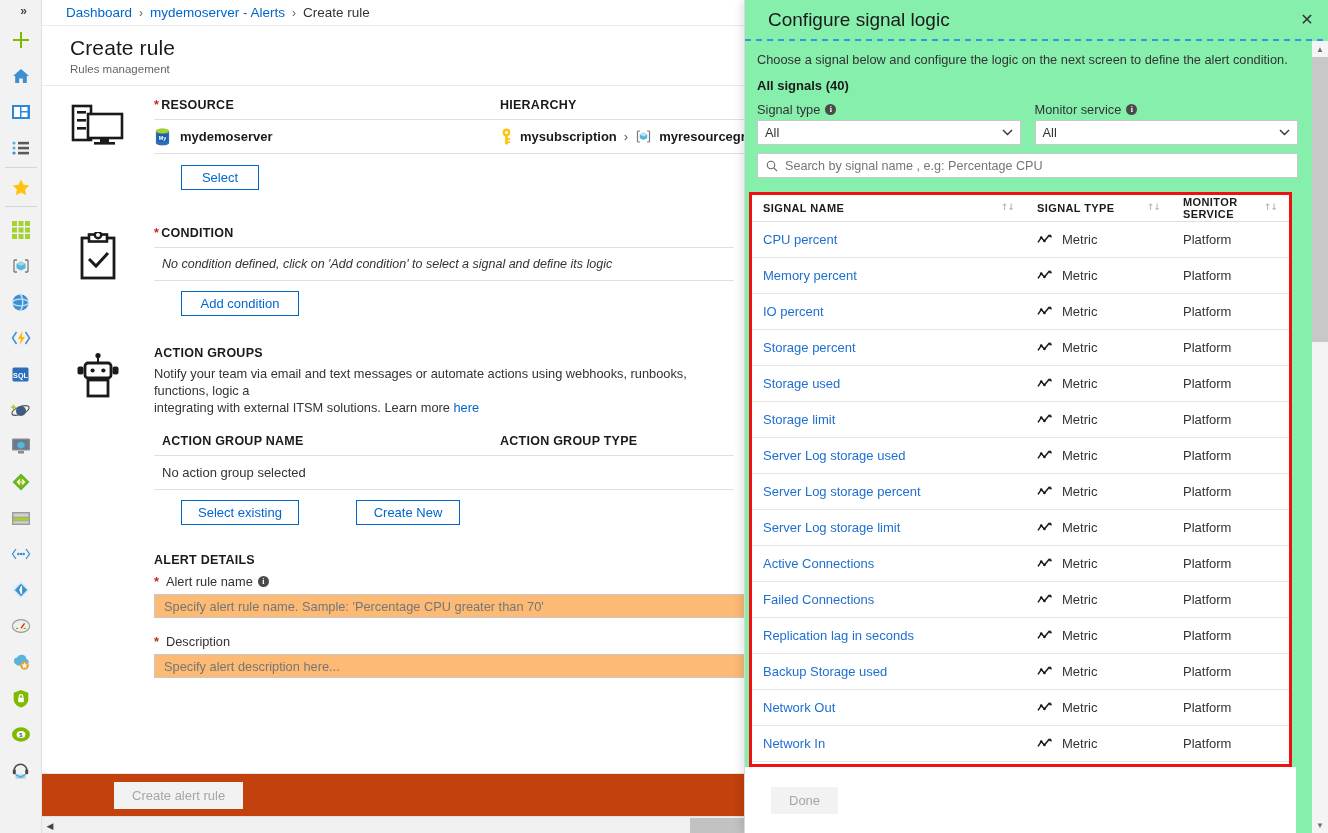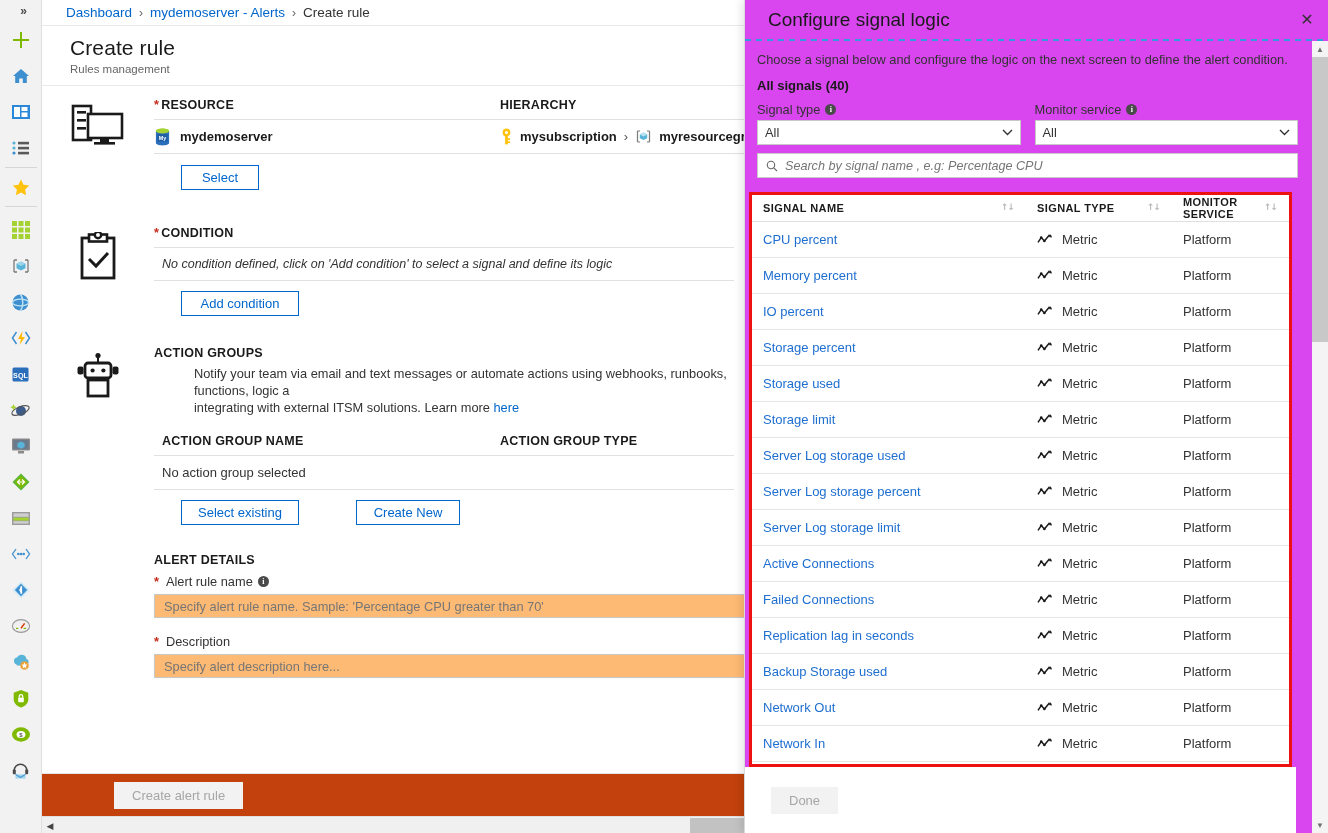--- a/index.html
+++ b/index.html
@@ -118,21 +118,21 @@
     font-family: "Liberation Sans", sans-serif;
   }
   .italic-note {
     font-size: 12.5px; font-style: italic; color: #333;
     padding: 9px 0 9px 8px; border-bottom: 1px solid #e0e0e0;
   }
   .plaintext-row {
     font-size: 13px; color: #333;
     padding: 9px 0 9px 8px; border-bottom: 1px solid #e0e0e0;
   }
-  .desc-text { font-size: 12.8px; color: #333; line-height: 17px; margin-left: 40px; }
+  .desc-text { font-size: 12.8px; color: #333; line-height: 17px; }
   .desc-text .lnk { color: #0066cc; cursor: pointer; }
 
   .inp {
     width: 595px; height: 24px;
     border: 1px solid #c8c8c8; background: #fdba74;
     font-size: 12.8px; color: #333;
     padding: 0 9px;
     font-family: "Liberation Sans", sans-serif;
   }
   .inp::placeholder { color: #767676; }
@@ -161,21 +161,21 @@
   }
   #hscroll .thumb {
     position: absolute; right: 0px; top: 1px; height: 15px; width: 54px;
     background: #c2c2c2;
   }
 
   
   #panel {
     position: absolute; left: 744px; top: 0;
     width: 584px; height: 833px;
-    background: #d946ef;
+    background: #86efac;
     border-left: 1px solid #d9d9d9;
     box-shadow: -3px 0 8px rgba(0,0,0,.10);
   }
   #panel-head {
     height: 39px; display: flex; align-items: center;
     padding: 0 0 0 23px; position: relative;
   }
   #panel-head .ptitle { font-size: 19px; color: #1a1a1a; font-weight: 400; }
   #panel-close {
     position: absolute; right: 10px; top: 8px;
@@ -217,21 +217,21 @@
     height: 25px; border: 1px solid #c8c8c8; background: #fff;
     display: flex; align-items: center; justify-content: space-between;
     padding: 0 7px; font-size: 12.8px; color: #333; cursor: pointer;
   }
   .selbox .cv { color: #444; font-size: 9px; font-family:"DejaVu Sans", sans-serif; }
   .searchbox {
     margin: 8px 14px 0 12px;
     height: 25px; border: 1px solid #c8c8c8; background: #fff;
     display: flex; align-items: center; gap: 7px; padding: 0 8px;
   }
-  .searchbox .sph { font-size: 12.6px; color: #767676; font-style: italic; }
+  .searchbox .sph { font-size: 12.6px; color: #767676; }
 
   
   #sig-wrap {
     position: absolute; left: 4px; right: 20px; top: 151px;
     bottom: 66px;
     border: 3px solid #ee1111;
     background: #fff;
   }
   #sig-inner { position: absolute; inset: 0; overflow: hidden; }
   table.sig { width: 100%; border-collapse: collapse; table-layout: fixed; }

